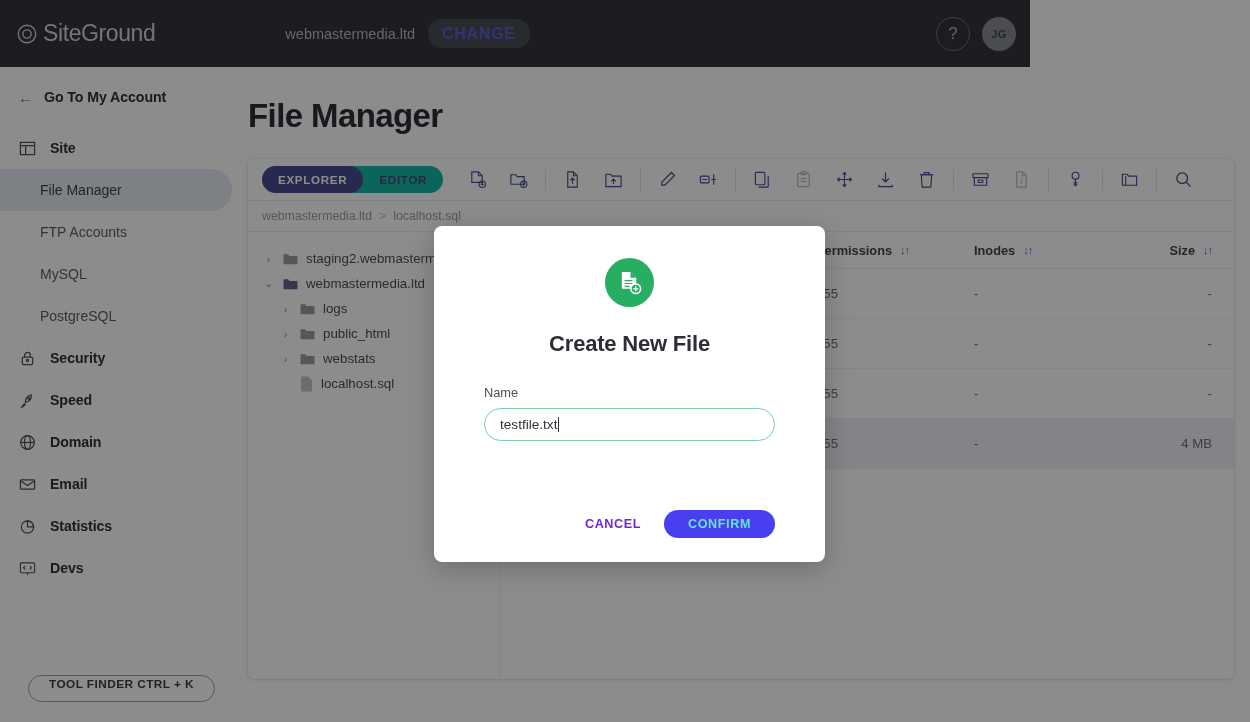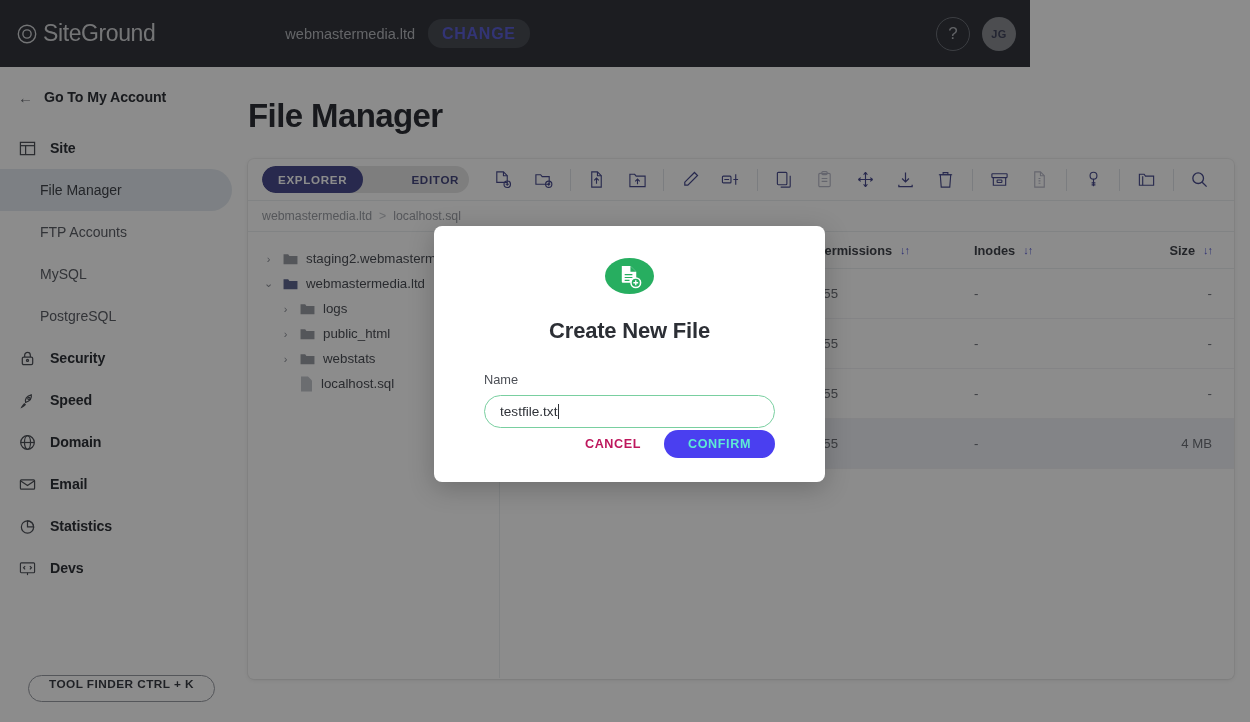--- a/index.html
+++ b/index.html
@@ -128,23 +128,22 @@
     position: relative;
   }
 
   
   .toolbar {
     height: 41px; display: flex; align-items: center;
     padding: 0 14px 0 14px; gap: 0;
   }
   .tabs {
     display: flex; align-items: center;
-    background: #e5e5e5; border-radius: 16px; height: 27px;
+    background: #14b8a6; border-radius: 16px; height: 27px;
     overflow: hidden;
-    gap: 32px;
   }
   .tab {
     font-size: 11.6px; font-weight: 700; letter-spacing: .7px;
     color: #45477e; padding: 0 16px; height: 27px;
     display: flex; align-items: center; border-radius: 16px;
     cursor: pointer;
   }
   .tab.active { background: #494c8e; color: #ffffff; }
 
   .tb-icon {
@@ -206,21 +205,21 @@
   .col-size.cell { justify-content: flex-end; }
 
   
   .overlay {
     position: absolute; left: 0; top: 0;
     width: 1250px; height: 722px;
     background: rgba(0,0,0,.45);
   }
   .modal {
     position: absolute; left: 434px; top: 226px;
-    width: 391px; height: 256px;
+    width: 391px; height: 336px;
     background: #ffffff; border-radius: 8px;
     box-shadow: 0 6px 26px rgba(0,0,0,.22);
     display: flex; flex-direction: column; align-items: center;
     padding: 32px 50px 0 50px;
   }
   .modal-icon {
     width: 49px; height: 49px; border-radius: 50%;
     background: #27ae60;
     display: flex; align-items: center; justify-content: center;
   }
@@ -242,21 +241,21 @@
     display: inline-block; width: 1px; height: 15px;
     background: #2f3238; margin-left: 1px;
   }
   .modal-actions {
     margin-top: auto; margin-bottom: 22px;
     width: 291px; display: flex; align-items: center;
     justify-content: flex-end; gap: 17px;
   }
   .btn-cancel {
     background: none; border: none;
-    color: #be185d; font-size: 12.6px; font-weight: 700; letter-spacing: .6px;
+    color: #6d28d9; font-size: 12.6px; font-weight: 700; letter-spacing: .6px;
     cursor: pointer; padding: 9px 6px;
     font-family: "Liberation Sans", sans-serif;
   }
   .btn-confirm {
     background: #4a3ff0; border: none; border-radius: 19px;
     color: #5eead4; font-size: 12.6px; font-weight: 700; letter-spacing: .6px;
     padding: 7px 24px; cursor: pointer;
     font-family: "Liberation Sans", sans-serif;
   }
 </style>

